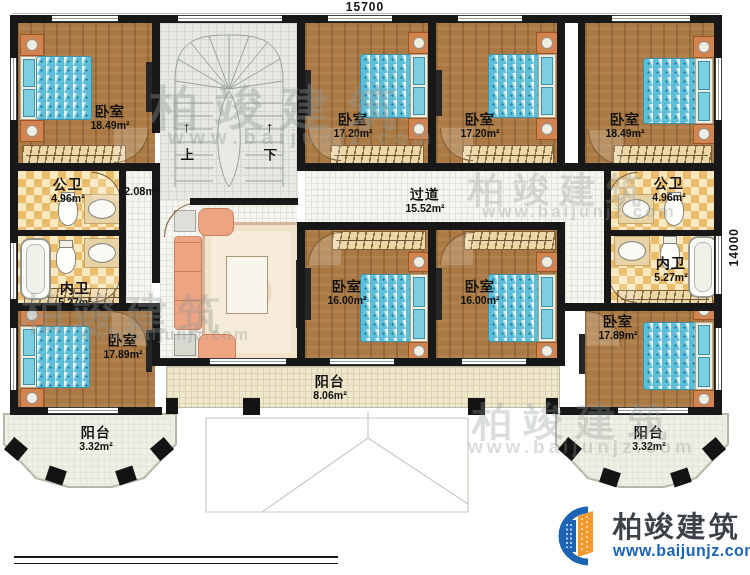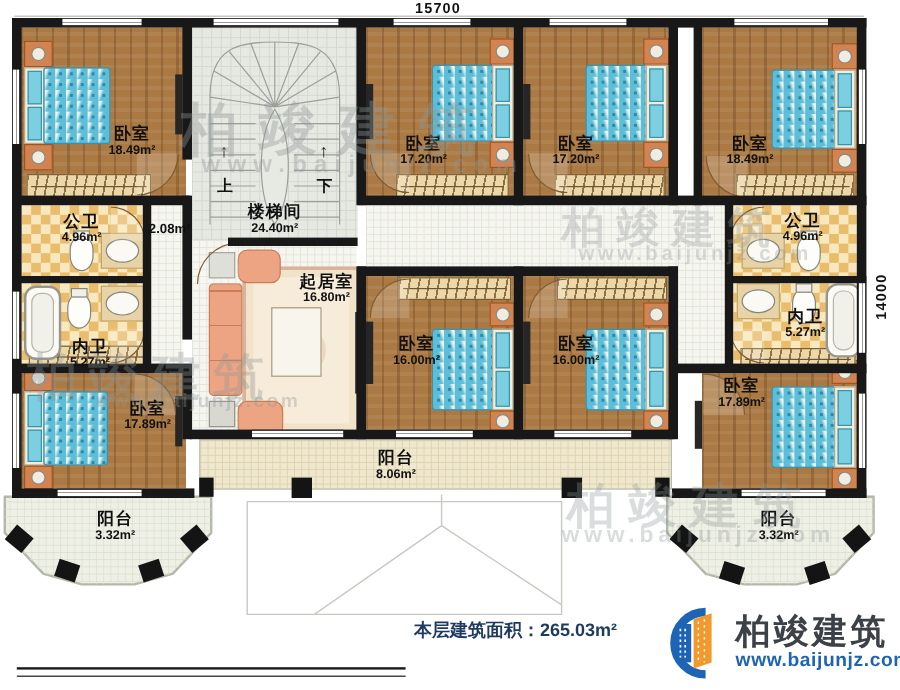--- a/index.html
+++ b/index.html
@@ -265,24 +265,20 @@
   <div class="pillar" style="left:153px;top:441px;width:18px;height:16px;transform:rotate(-40deg);"></div>
   <div class="pillar" style="left:561px;top:441px;width:18px;height:16px;transform:rotate(40deg);"></div>
   <div class="pillar" style="left:601px;top:470px;width:18px;height:15px;transform:rotate(18deg);"></div>
   <div class="pillar" style="left:672px;top:470px;width:18px;height:15px;transform:rotate(-18deg);"></div>
   <div class="pillar" style="left:705px;top:441px;width:18px;height:16px;transform:rotate(-40deg);"></div>
 
   <div class="label" style="left:72px;top:104px;width:76px;">
     <span class="nm">卧室</span>
     <span class="ar">18.49m²</span>
   </div>
-  <div class="label" style="left:191px;top:169px;width:76px;">
-    <span class="nm">楼梯间</span>
-    <span class="ar">24.40m²</span>
-  </div>
   <div class="label" style="left:315px;top:112px;width:76px;">
     <span class="nm">卧室</span>
     <span class="ar">17.20m²</span>
   </div>
   <div class="label" style="left:442px;top:112px;width:76px;">
     <span class="nm">卧室</span>
     <span class="ar">17.20m²</span>
   </div>
   <div class="label" style="left:585px;top:112px;width:80px;">
     <span class="nm">卧室</span>
@@ -290,23 +286,23 @@
   </div>
   <div class="label" style="left:32px;top:177px;width:72px;">
     <span class="nm">公卫</span>
     <span class="ar">4.96m²</span>
   </div>
   <div class="label" style="left:39px;top:281px;width:72px;">
     <span class="nm">内卫</span>
     <span class="ar">5.27m²</span>
   </div>
   <div class="smalltag" style="left:124px;top:185px;">2.08m²</div>
-  <div class="label" style="left:234px;top:227px;width:76px;">
-    <span class="nm">起居室</span>
-    <span class="ar">16.80m²</span>
+  <div class="label" style="left:389px;top:187px;width:72px;">
+    <span class="nm">过道</span>
+    <span class="ar">15.52m²</span>
   </div>
   <div class="label" style="left:633px;top:176px;width:72px;">
     <span class="nm">公卫</span>
     <span class="ar">4.96m²</span>
   </div>
   <div class="label" style="left:635px;top:256px;width:72px;">
     <span class="nm">内卫</span>
     <span class="ar">5.27m²</span>
   </div>
   <div class="label" style="left:87px;top:333px;width:72px;">
@@ -351,21 +347,20 @@
   <div class="wm" style="left:168px;top:126px;font-size:20px;letter-spacing:6px;opacity:.38;">www.baijunjz.com</div>
   <div class="wm" style="left:468px;top:166px;font-size:36px;letter-spacing:10px;opacity:.32;">柏竣建筑</div>
   <div class="wm" style="left:482px;top:202px;font-size:17px;letter-spacing:3px;opacity:.32;">www.baijunjz.com</div>
   <div class="wm" style="left:22px;top:286px;font-size:42px;letter-spacing:10px;opacity:.34;">柏竣建筑</div>
   <div class="wm" style="left:80px;top:326px;font-size:16px;letter-spacing:2px;opacity:.34;">www.baijunjz.com</div>
   <div class="wm" style="left:472px;top:394px;font-size:40px;letter-spacing:12px;opacity:.32;">柏竣建筑</div>
   <div class="wm" style="left:468px;top:436px;font-size:19px;letter-spacing:4px;opacity:.32;">www.baijunjz.com</div>
 
   <div class="underline"></div>
   <div class="finfo">
-    <div><span>本层建筑面积：</span><span>265.03m²</span></div>
   </div>
   <svg class="abs" style="left:548px;top:502px;z-index:60;" width="62" height="66" viewBox="0 0 62 66">
     <path d="M40,8 A26,26 0 1 0 40,60" fill="none" stroke="#1d64b4" stroke-width="7"></path>
     <polygon points="30,14 45,9 45,50 30,55" fill="#f2992d"></polygon>
     <rect x="16" y="18" width="12" height="32" fill="#1d64b4"></rect>
     <path d="M19,22 V46 M23,22 V46" stroke="#fff" stroke-width="1.4" stroke-dasharray="2,2.5"></path>
     <path d="M34,16 V50 M39,14 V50" stroke="#fff" stroke-width="1.2" stroke-dasharray="2,3"></path>
   </svg>
   <div class="brandtxt">柏竣建筑</div>
   <div class="brandurl">www.baijunjz.com</div>

